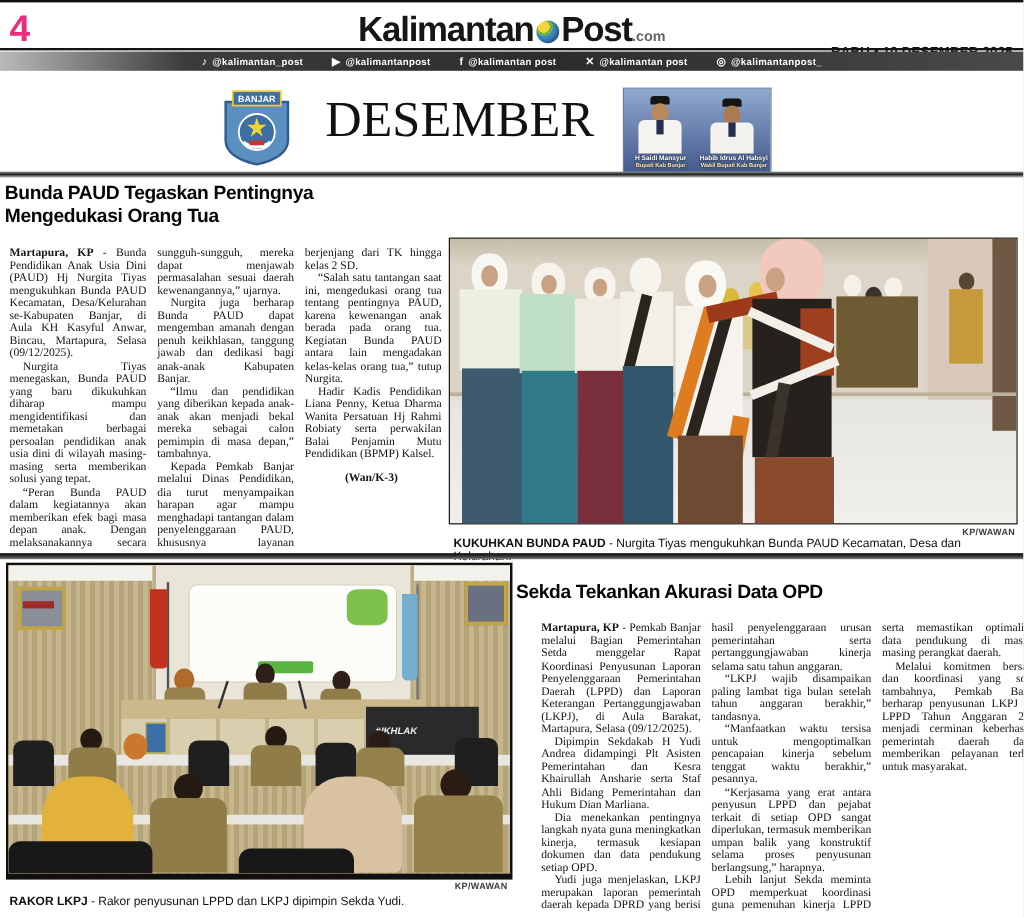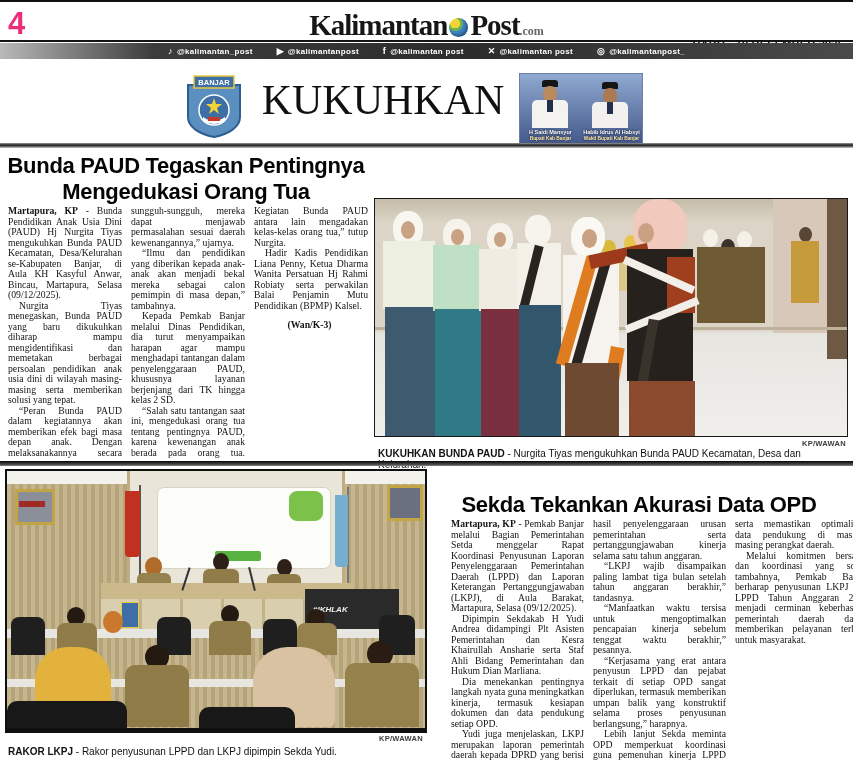--- a/index.html
+++ b/index.html
@@ -2,21 +2,21 @@
 <html><head>
 <meta charset="utf-8">
 <style>
   html,body{margin:0;padding:0;background:#e8e8e8;}
   .page{position:relative;width:853px;height:765px;background:#fff;margin:0 auto;overflow:hidden;
         font-family:"Liberation Sans",sans-serif;border-top:2px solid #101010;}
   .s{position:absolute;display:block;}
   
   .page-num{position:absolute;left:8px;top:4px;font-size:31px;font-weight:bold;color:#ec2d7a;}
   .logo{position:absolute;left:0;right:0;top:7px;text-align:center;
-        font-family:Liberation Serif, serif;font-weight:bold;font-size:29px;color:#161616;letter-spacing:-1px;}
+        font-family:Liberation Sans, sans-serif;font-weight:bold;font-size:29px;color:#161616;letter-spacing:-1px;}
   .logo .dotcom{font-size:12px;color:#666;font-weight:bold;letter-spacing:0;}
   .globe{display:inline-block;width:19px;height:19px;border-radius:50%;vertical-align:-2px;margin:0 2px;
          background:radial-gradient(circle at 32% 28%,#f2d437 0 26%,#6db54a 27% 40%,#3f86c4 41% 70%,#2a5e9c 100%);
          box-shadow:inset -2px -2px 3px rgba(0,0,30,.35);}
   .edition{position:absolute;right:9px;top:36px;font-size:11px;font-weight:bold;color:#111;letter-spacing:.2px;}
   .hdr-rule{position:absolute;left:0;top:38px;width:853px;height:2px;background:#141414;}
   .social{position:absolute;left:0;top:41px;width:853px;height:16px;
           background:linear-gradient(90deg,#b9b9b9,#3c3c3c 18%,#2c2c2c 55%,#4a4a4a 100%);
           display:flex;align-items:center;justify-content:center;gap:24px;}
   .soc-item{display:flex;align-items:center;gap:4px;color:#fff;font-size:8px;font-weight:bold;letter-spacing:.3px;}
@@ -28,22 +28,22 @@
   .officials{position:absolute;left:519px;top:71px;width:122px;height:70px;overflow:hidden;
              background:linear-gradient(#8fa9cf,#44598c);border:1px solid #6b7fa8;}
   .off-half{position:absolute;top:0;width:61px;height:70px;}
   .off-name{position:absolute;bottom:9px;left:0;width:100%;text-align:center;color:#fff;
             font-size:5.5px;font-weight:bold;text-shadow:0 0 2px #000;line-height:6px;}
   .off-title{position:absolute;bottom:2px;left:0;width:100%;text-align:center;color:#ffe9b0;
             font-size:4.8px;font-weight:bold;text-shadow:0 0 2px #000;line-height:6px;}
   .mast-rule{position:absolute;left:0;top:141px;width:853px;height:5px;
              background:linear-gradient(180deg,#9a9a9a,#1c1c1c 45%,#c9c9c9);}
   
-  .headline{position:absolute;text-align:center;font-weight:bold;color:#050505;line-height:1.18;
-            font-size:22px;letter-spacing:-.3px;}
+  .headline{position:absolute;text-align:left;font-weight:bold;color:#050505;line-height:1.18;
+            font-size:16px;letter-spacing:-.3px;}
   .h1{left:4px;top:151px;width:364px;}
   .h2{left:430px;top:464px;width:418px;}
   .body-cols{position:absolute;font-family:"Liberation Serif",serif;font-size:9.7px;line-height:10.5px;
              text-align:justify;color:#141414;column-gap:9px;column-count:3;column-fill:auto;}
   .b1{left:8px;top:204px;width:360px;height:252px;}
   .b2{left:431px;top:517px;width:417px;height:246px;margin-left:20px;}
   .body-cols p{margin:0;text-indent:11px;}
   .body-cols p.lead{text-indent:0;}
   .body-cols p.sig{text-align:center;font-weight:bold;text-indent:0;margin-top:9px;padding-right:3px;
                    font-family:"Liberation Serif",serif;}
@@ -100,21 +100,21 @@
       <path d="M5 12 h52 v32 c0 10 -11 17 -26 20 C16 61 5 54 5 44 Z" fill="#5b8fc0" stroke="#2d5e8e" stroke-width="2"></path>
       <rect x="11" y="3" width="40" height="12" fill="#3e6ea6" stroke="#e8c840" stroke-width="1.5"></rect>
       <text x="31" y="12" text-anchor="middle" font-family="Liberation Sans,sans-serif" font-size="7.5" font-weight="bold" fill="#fff">BANJAR</text>
       <circle cx="31" cy="37" r="15" fill="#3e6ea6" stroke="#ffffff" stroke-width="1.5"></circle>
       <polygon points="31,25 33,31 39,31 34,35 36,41 31,37 26,41 28,35 23,31 29,31" fill="#f2d437"></polygon>
       <path d="M20 44 q11 8 22 0 l0 4 q-11 6 -22 0 Z" fill="#ffffff"></path>
       <rect x="25" y="44" width="12" height="4" fill="#c43a2a"></rect>
     </svg>
   </div>
 
-  <div class="mast-title">KUKUHKAN</div>
+  <div class="mast-title">DESEMBER</div>
 
   <div class="officials">
     <div class="off-half" style="left:0;">
       <i class="s" style="left:22px;top:6px;width:16px;height:7px;background:#151515;border-radius:3px 3px 0 0;"></i>
       <i class="s" style="left:23px;top:12px;width:14px;height:16px;background:#b98a5e;border-radius:45%;"></i>
       <i class="s" style="left:12px;top:26px;width:36px;height:28px;background:#f4f3ef;border-radius:5px 5px 0 0;"></i>
       <i class="s" style="left:27px;top:26px;width:6px;height:12px;background:#23304d;"></i>
       <div class="off-name">H Saidi Mansyur</div>
       <div class="off-title">Bupati Kab Banjar</div>
     </div>
@@ -132,20 +132,21 @@
 
   <div class="headline h1">
     <span>Bunda PAUD Tegaskan Pentingnya</span><br>
     <span>Mengedukasi Orang Tua</span>
   </div>
 
   <div class="body-cols b1">
     <p class="lead"><b>Martapura, KP</b><span> - Bunda Pendidikan Anak Usia Dini (PAUD) Hj Nurgita Tiyas mengukuhkan Bunda PAUD Kecamatan, Desa/Kelurahan se-Kabupaten Banjar, di Aula KH Kasyful Anwar, Bincau, Martapura, Selasa (09/12/2025).</span></p>
     <p>Nurgita Tiyas menegaskan, Bunda PAUD yang baru dikukuhkan diharap mampu mengidentifikasi dan memetakan berbagai persoalan pendidikan anak usia dini di wilayah masing-masing serta memberikan solusi yang tepat.</p>
     <p>“Peran Bunda PAUD dalam kegiatannya akan memberikan efek bagi masa depan anak. Dengan melaksanakannya secara sungguh-sungguh, mereka dapat menjawab permasalahan sesuai daerah kewenangannya,” ujarnya.</p>
+    <p>Nurgita juga berharap Bunda PAUD dapat mengemban amanah dengan penuh keikhlasan, tanggung jawab dan dedikasi bagi anak-anak Kabupaten Banjar.</p>
     <p>“Ilmu dan pendidikan yang diberikan kepada anak-anak akan menjadi bekal mereka sebagai calon pemimpin di masa depan,” tambahnya.</p>
     <p>Kepada Pemkab Banjar melalui Dinas Pendidikan, dia turut menyampaikan harapan agar mampu menghadapi tantangan dalam penyelenggaraan PAUD, khususnya layanan berjenjang dari TK hingga kelas 2 SD.</p>
     <p>“Salah satu tantangan saat ini, mengedukasi orang tua tentang pentingnya PAUD, karena kewenangan anak berada pada orang tua. Kegiatan Bunda PAUD antara lain mengadakan kelas-kelas orang tua,” tutup Nurgita.</p>
     <p>Hadir Kadis Pendidikan Liana Penny, Ketua Dharma Wanita Persatuan Hj Rahmi Robiaty serta perwakilan Balai Penjamin Mutu Pendidikan (BPMP) Kalsel.</p>
     <p class="sig">(Wan/K-3)</p>
   </div>
 
   <div class="photo1">
     <i class="s" style="inset:0;background:linear-gradient(#c5bca8,#dcd5c7 10%,#dcd5c7 55%,#e7e5e0 57%,#f0efec);"></i>
     <i class="s" style="left:398px;top:0;width:54px;height:134px;background:#d8c8b9;"></i>

